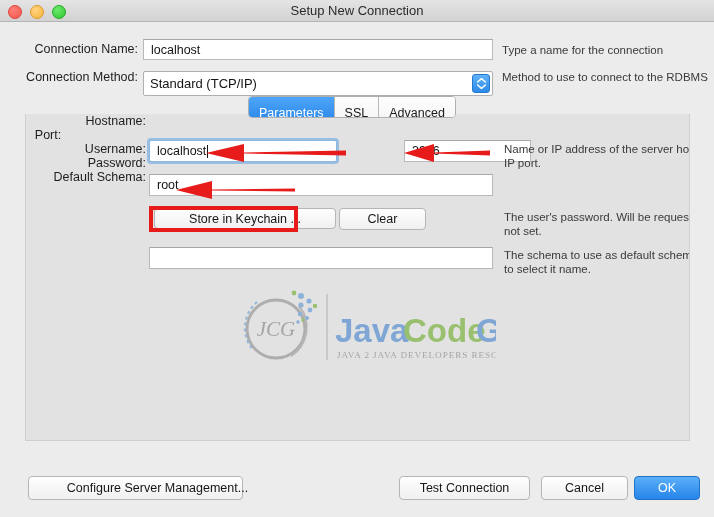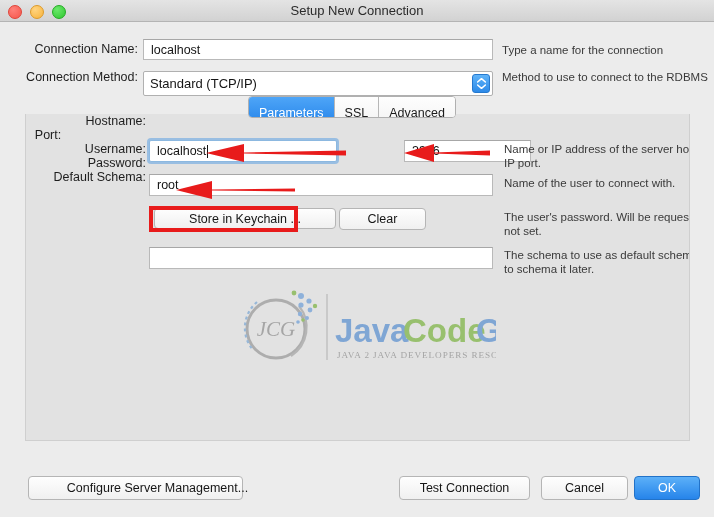--- a/index.html
+++ b/index.html
@@ -277,35 +277,34 @@
   </div>
   <div class="lbl" id="port-label">Port:</div>
   <div class="txtfield" id="port-input">3306</div>
   <div class="hint" id="hostname-hint">
     <div>Name or IP address of the server host</div>
     <div>IP port.</div>
   </div>
 
   <div class="lbl" id="username-label">Username:</div>
   <div class="txtfield" id="username-input">root</div>
-  <div class="hint" id="username-hint">Name of the user to connect with.</div>
 
   <div class="lbl" id="password-label">Password:</div>
   <div class="btn" id="store-keychain-button">Store in Keychain ...</div>
   <div class="btn" id="clear-button">Clear</div>
   <div class="hint" id="password-hint">
     <div>The user's password. Will be requested</div>
     <div>not set.</div>
   </div>
 
   <div class="lbl" id="default-schema-label">Default Schema:</div>
   <div class="txtfield" id="default-schema-input"></div>
   <div class="hint" id="default-schema-hint">
     <div>The schema to use as default schema</div>
-    <div>to schema it later.</div>
+    <div>to select it name.</div>
   </div>
 
   <div class="logo-wrap">
     <svg width="265" height="85" viewBox="0 0 265 85">
       <g>
         <circle cx="45" cy="45" r="29" fill="none" stroke="#9a9a9a" stroke-width="3"></circle>
         <path d="M26 18 A34 34 0 0 0 22 66" fill="none" stroke="#7ba7d4" stroke-width="2.2" stroke-dasharray="3 3"></path>
         <path d="M68 22 A34 34 0 0 1 60 72" fill="none" stroke="#a5a5a5" stroke-width="2.2"></path>
         <text x="45" y="52" font-family="'Liberation Serif', serif" font-size="21" fill="#8e8e8e" text-anchor="middle" font-style="italic">JCG</text>
         <g fill="#6f9fd8">

